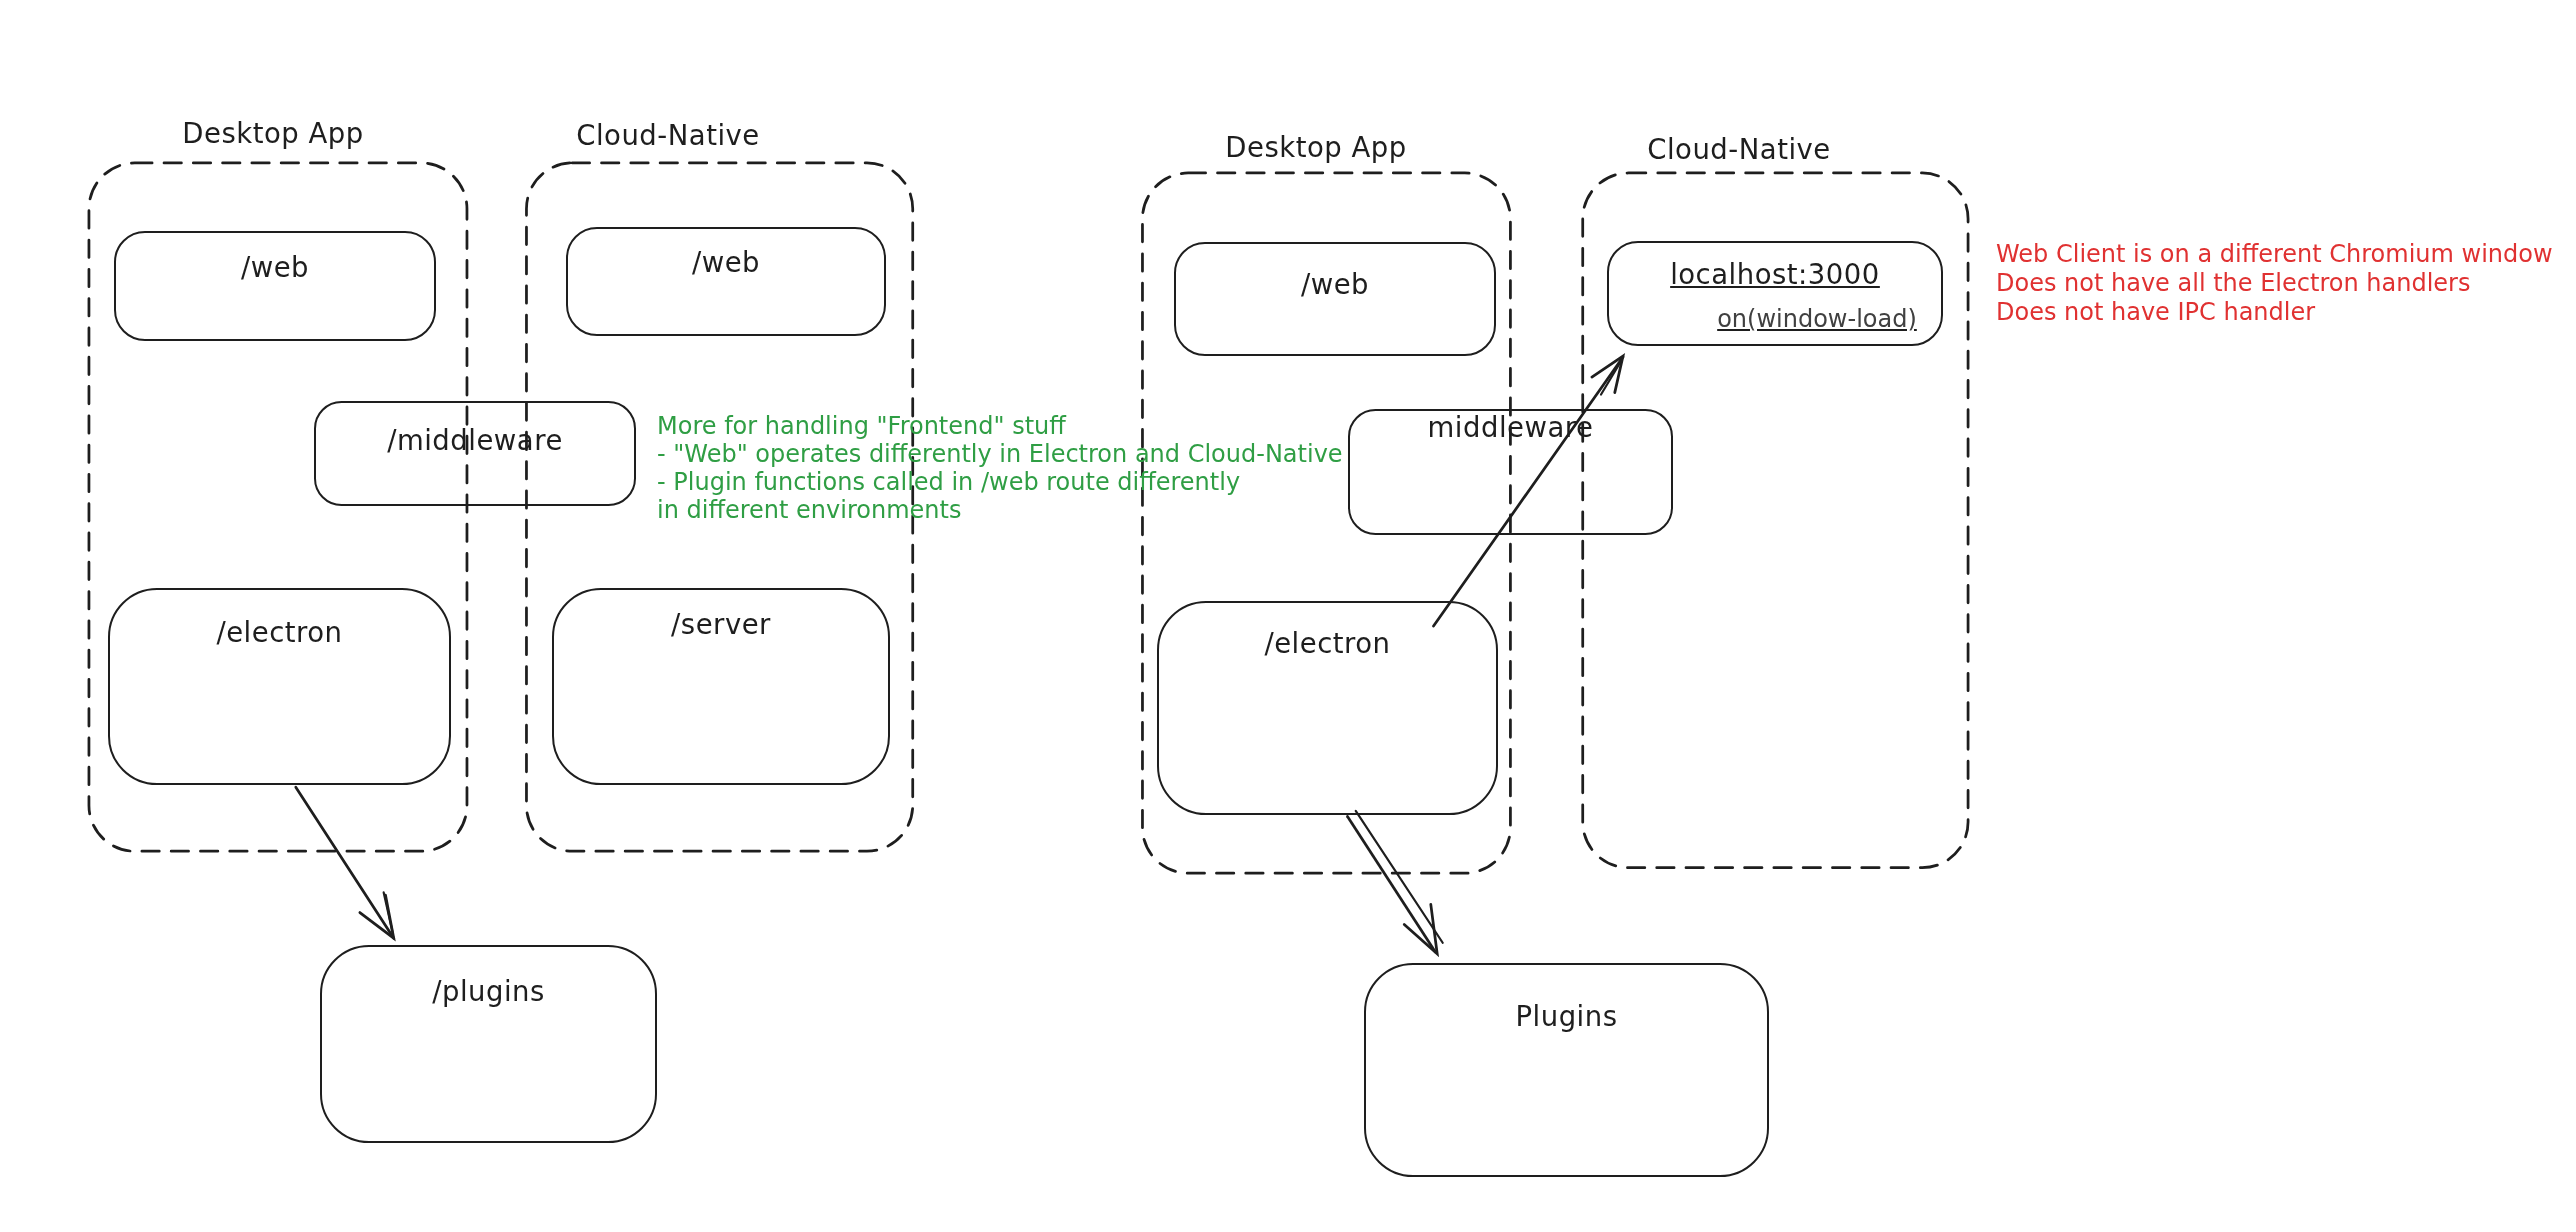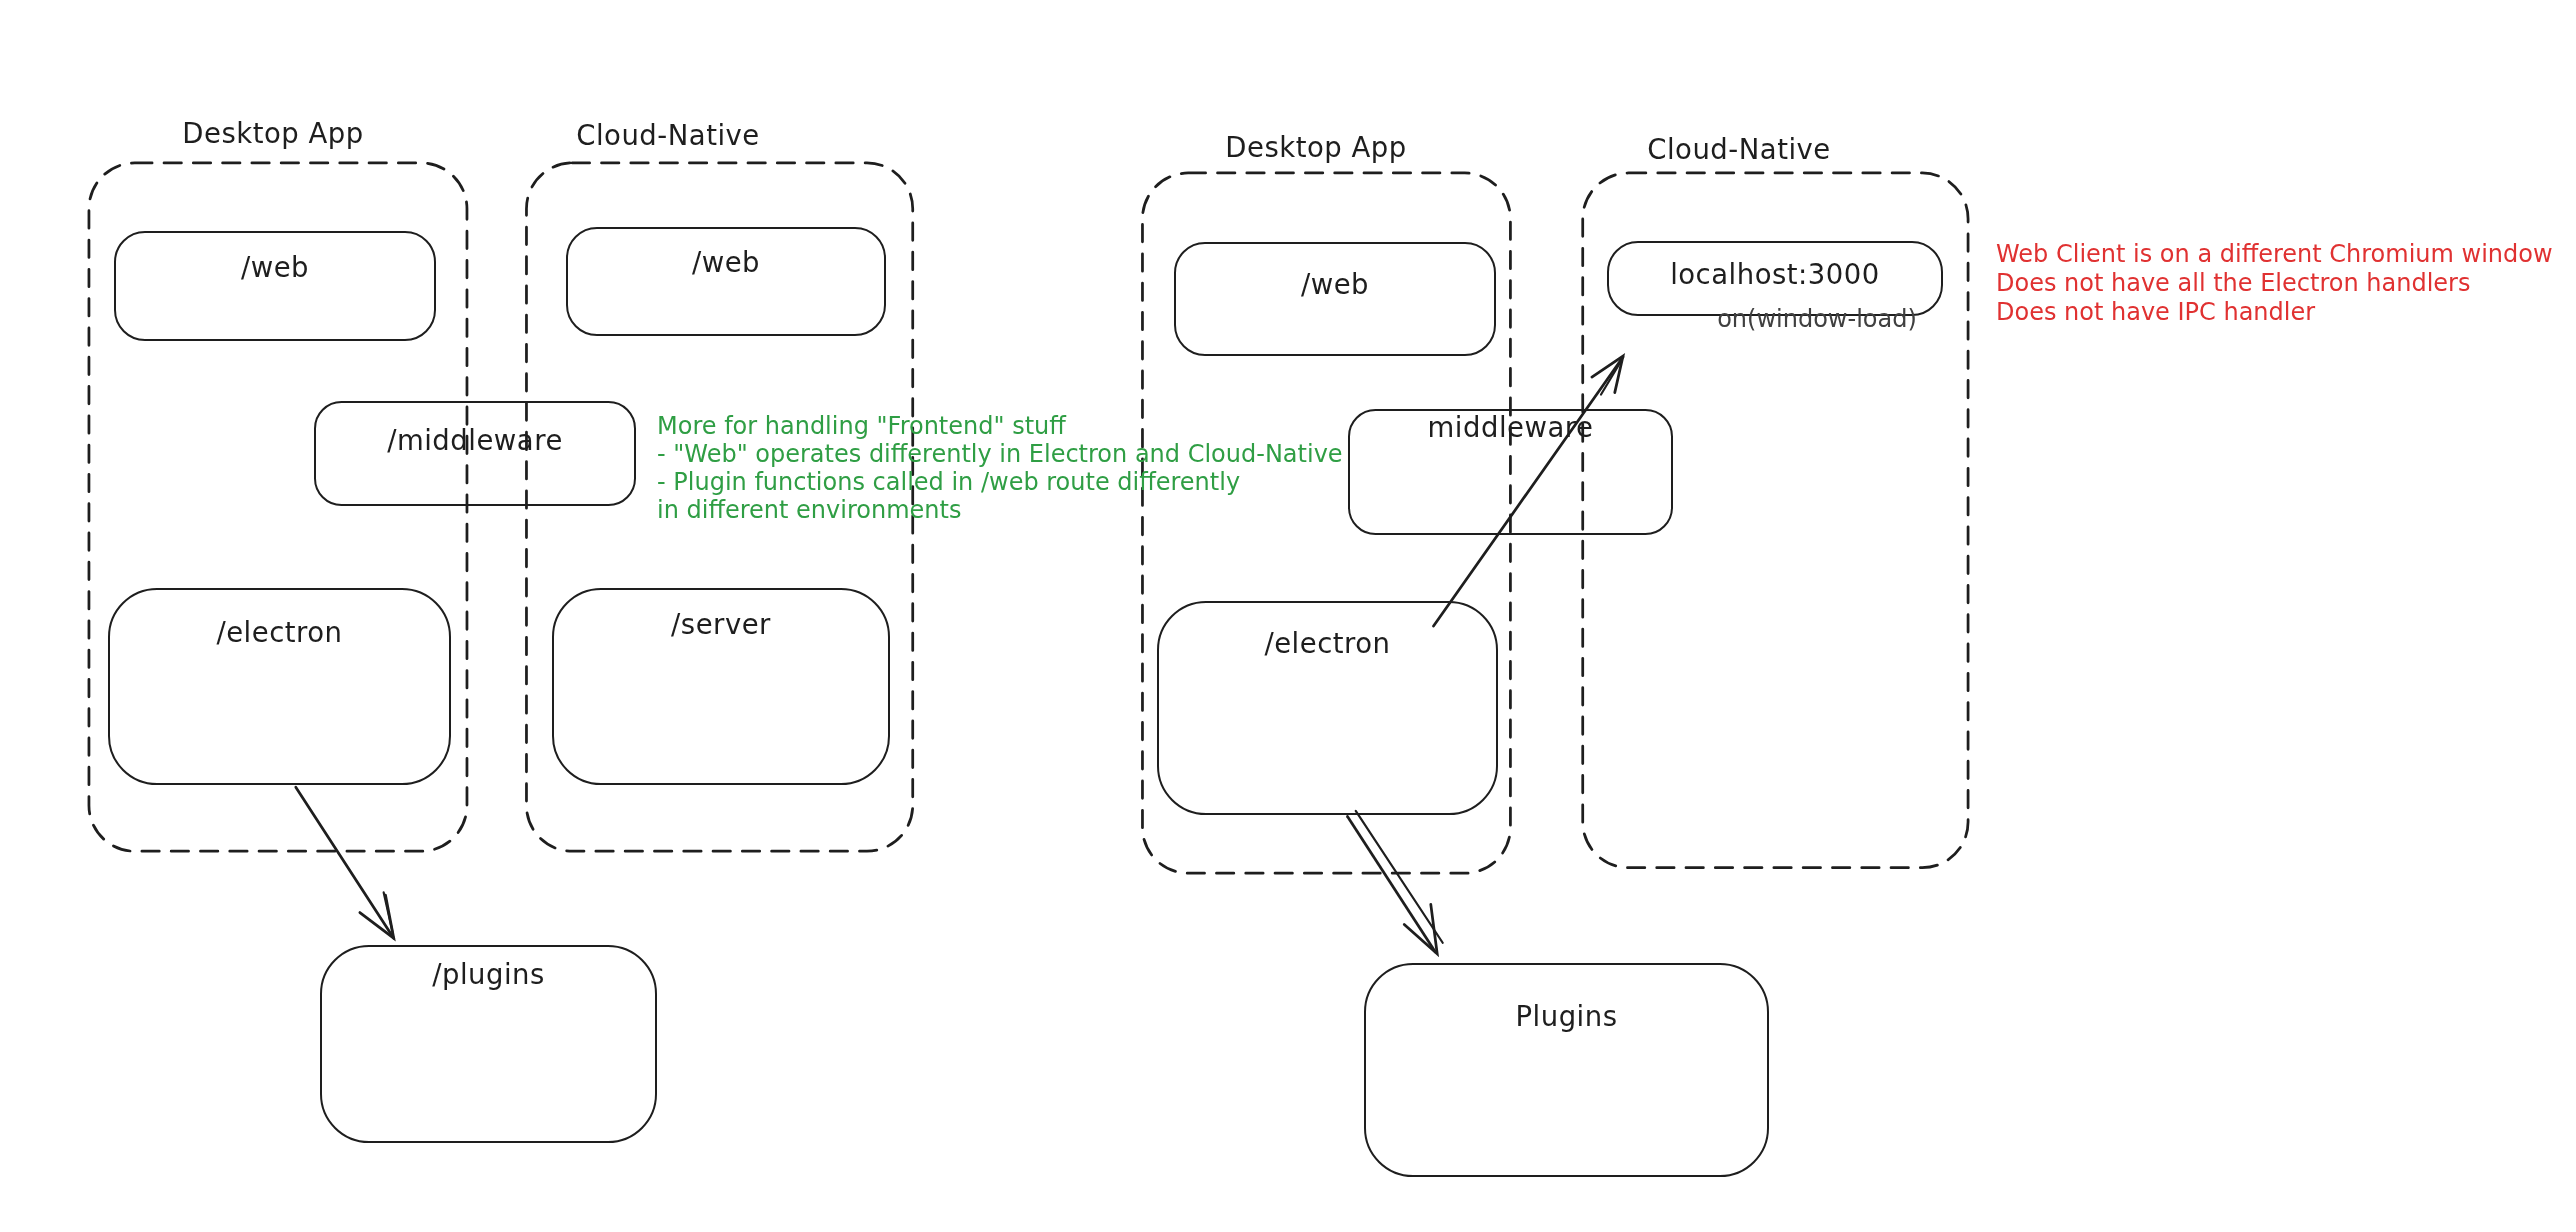--- a/index.html
+++ b/index.html
@@ -130,40 +130,40 @@
   </div>
 
   <div class="node r-sm" style="left:566px; top:227px; width:320px; height:109px; padding-top:16.5px;">
     <span class="node-label">/web</span>
   </div>
 
   <div class="node r-lg" style="left:552px; top:588px; width:338px; height:197px; padding-top:18.3px;">
     <span class="node-label red-text">/server</span>
   </div>
 
-  <div class="node r-lg" style="left:320px; top:945px; width:337px; height:198px; padding-top:11px;">
+  <div class="node r-lg" style="left:320px; top:945px; width:337px; height:198px; padding-top:28px;">
     <span class="node-label">/plugins</span>
   </div>
 
   <div class="note note-green" style="left:657px; top:412px;">
     <span class="note-line">More for handling "Frontend" stuff</span>
     <span class="note-line">- "Web" operates differently in Electron and Cloud-Native</span>
     <span class="note-line">- Plugin functions called in /web route differently</span>
     <span class="note-line">in different environments</span>
   </div>
 
   <div class="group-title" style="left:1133px; top:131px;">Desktop App</div>
 
   <div class="group-title" style="left:1556px; top:133px;">Cloud-Native</div>
 
   <div class="node r-sm" style="left:1174px; top:242px; width:322px; height:114px; padding-top:24px;">
     <span class="node-label">/web</span>
   </div>
 
-  <div class="node r-sm" style="left:1607px; top:241px; width:336px; height:75px; padding-top:14.6px;">
+  <div class="node r-sm" style="left:1607px; top:241px; width:336px; height:105px; padding-top:14.6px;text-decoration:underline;">
     <span class="node-label">localhost:3000</span>
     <span class="localhost-handler">on(window-load)</span>
   </div>
 
   <div class="node" style="left:1348px; top:409px; width:325px; height:126px; border-radius:27.5px;">
     <span class="node-label">middleware</span>
   </div>
 
   <div class="node r-lg" style="left:1157px; top:601px; width:341px; height:214px; padding-top:24px;">
     <span class="node-label">/electron</span>

